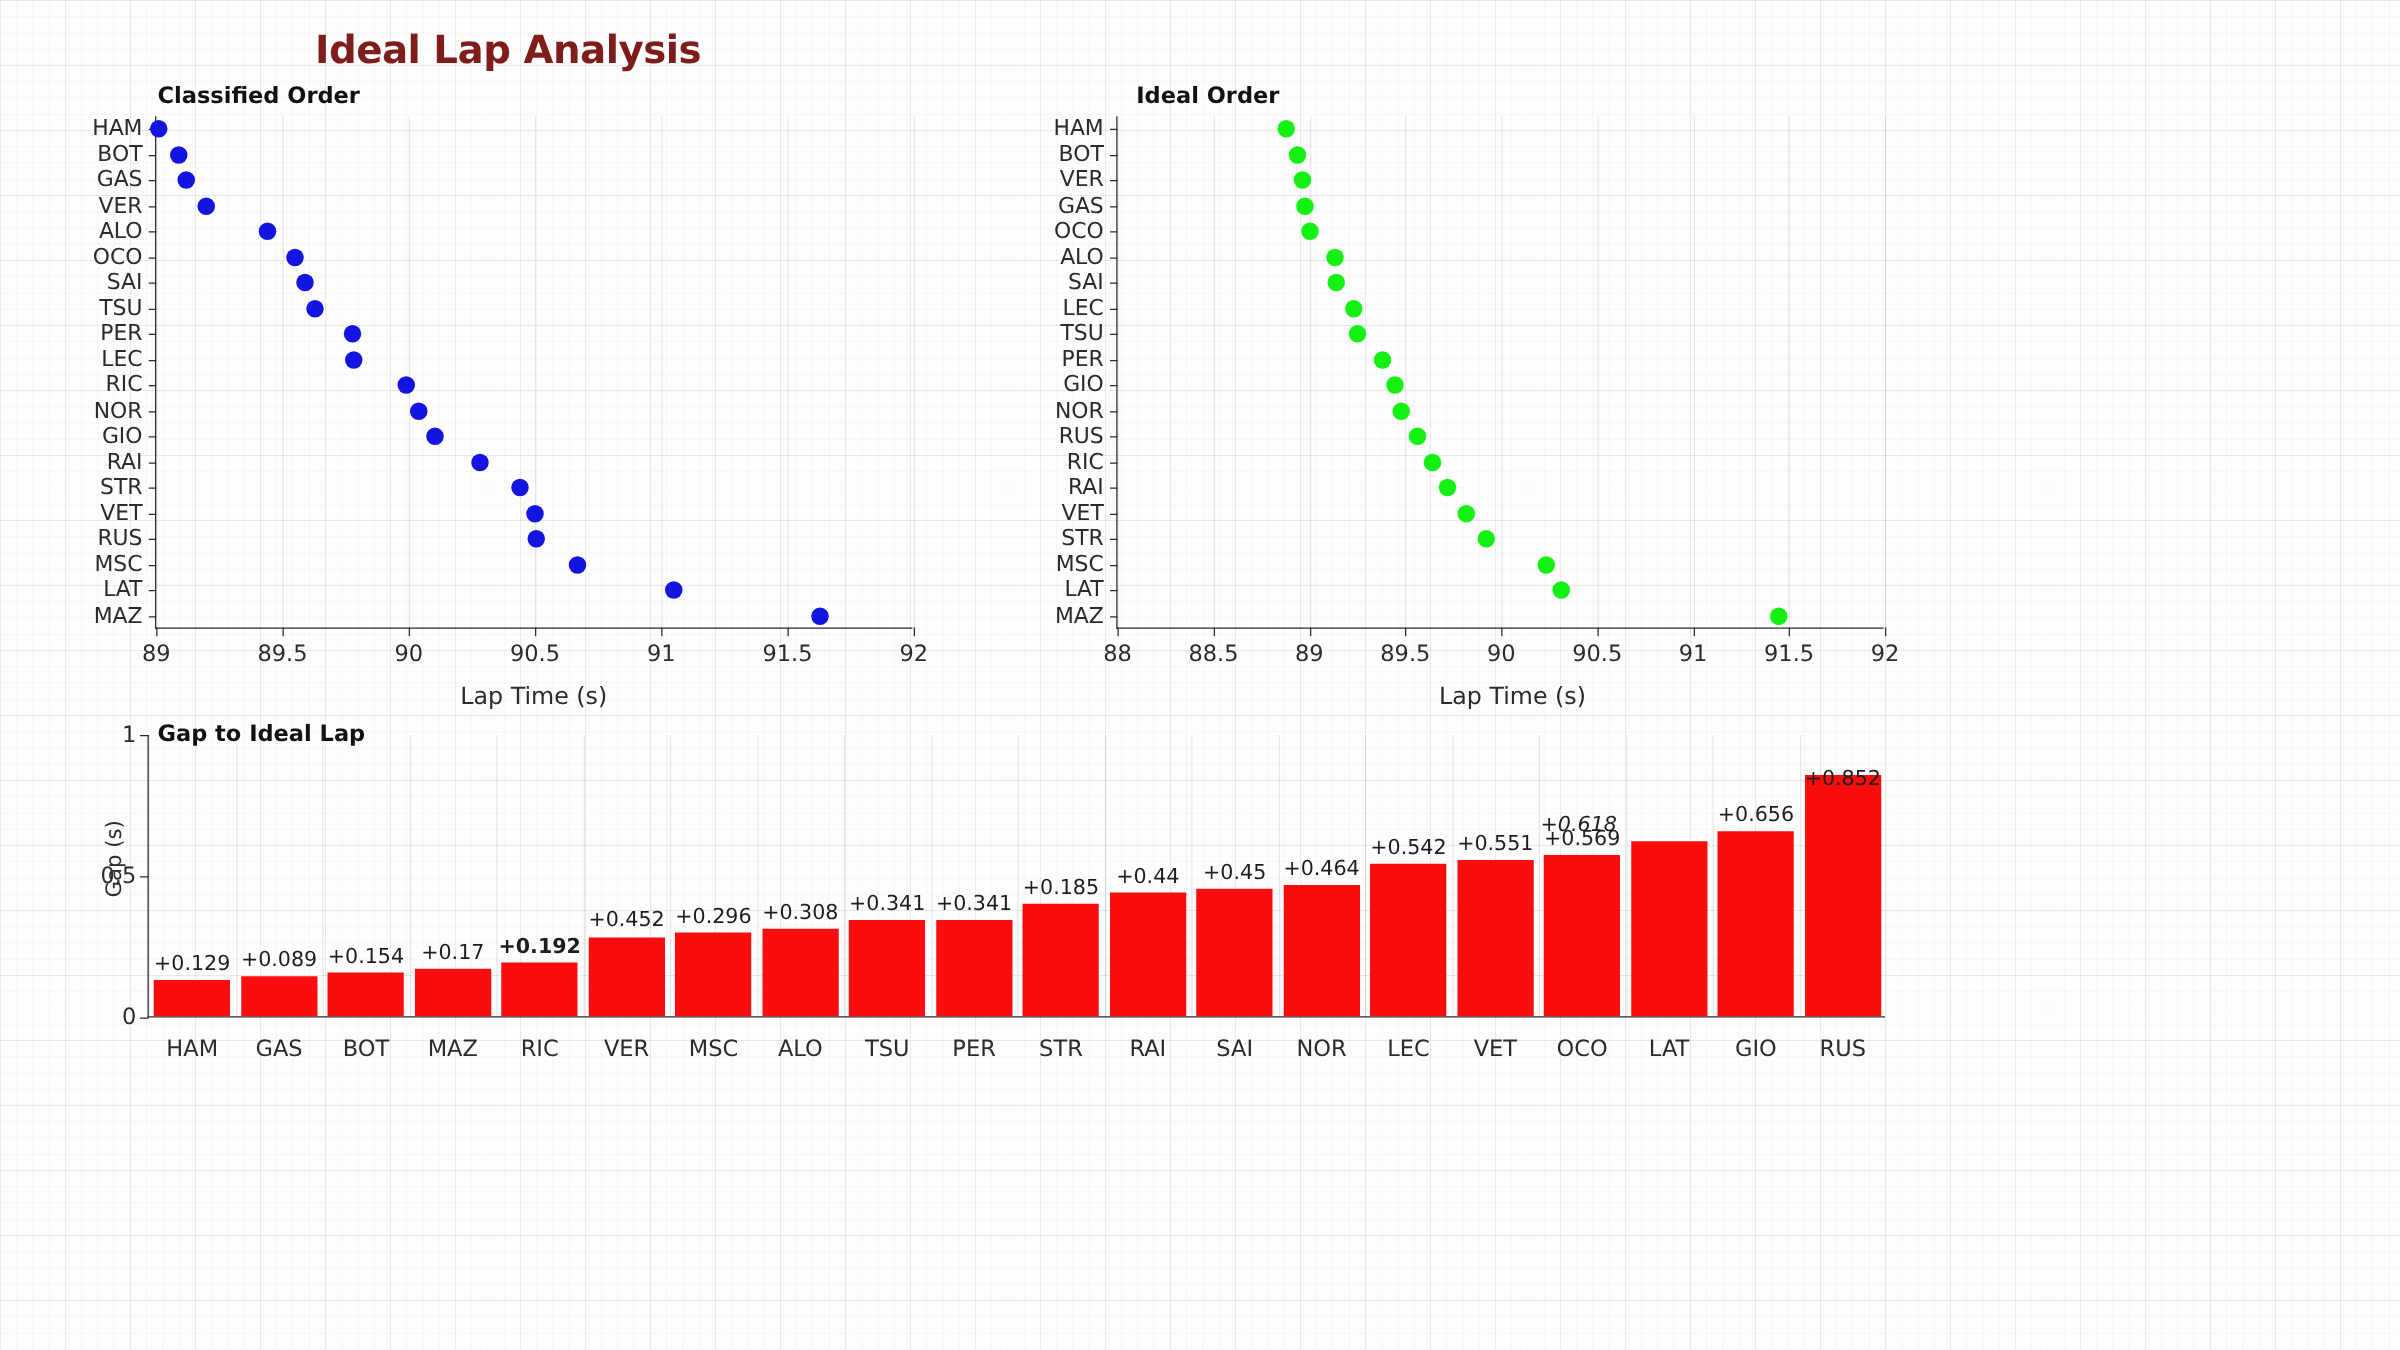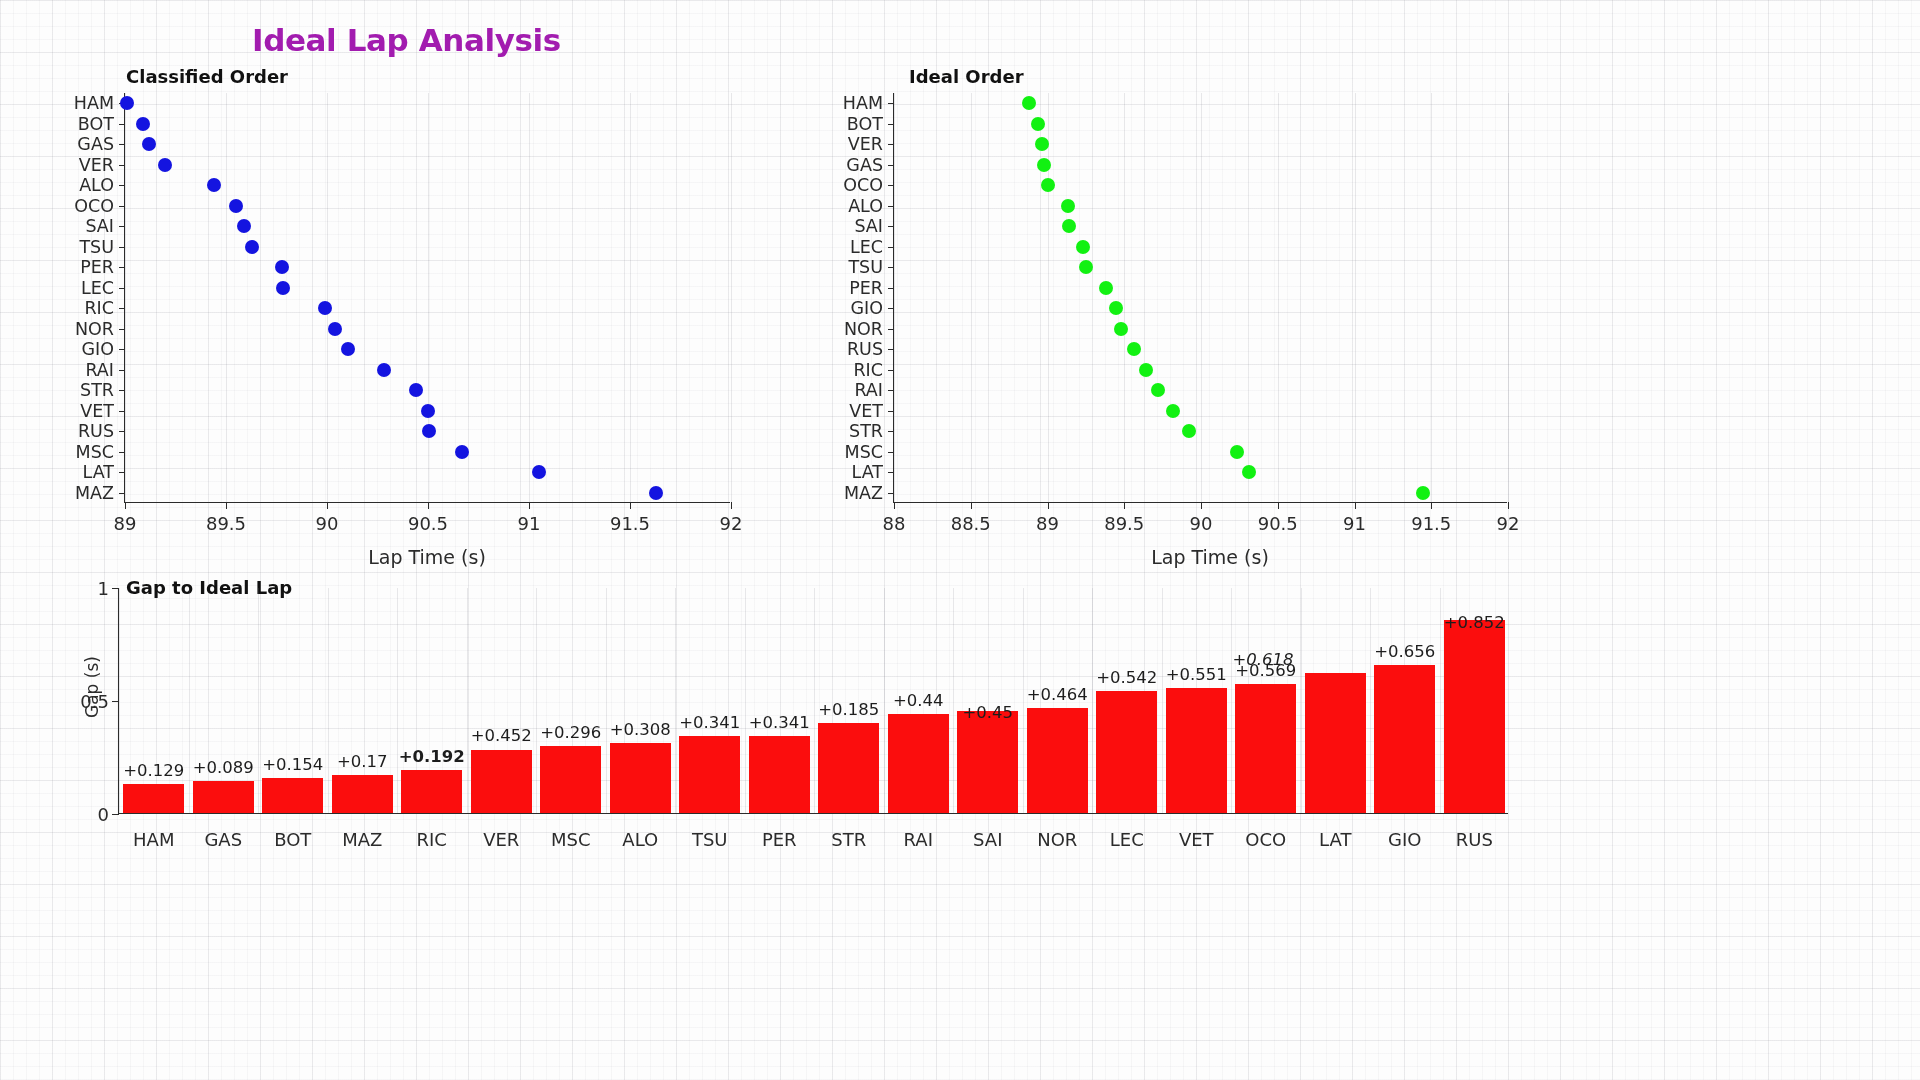--- a/index.html
+++ b/index.html
@@ -29,21 +29,21 @@
     background-size: 52px 52px, 52px 52px, 13px 13px, 13px 13px;
     pointer-events: none;
   }
 
   .main-title {
     position: absolute;
     left: 252px;
     top: 22px;
     font-size: 31px;
     font-weight: bold;
-    color: #a21caf;
+    color: #7f1d1d;
     letter-spacing: -0.4px;
     white-space: nowrap;
   }
 
   .panel { position: absolute; }
 
   .panel-title {
     position: absolute;
     font-size: 18px;
     font-weight: bold;
@@ -406,21 +406,21 @@
         <div class="vgrid" style="left: 695px;"></div>
         <div class="bar" style="left: 699.17px; width: 61.16px; height: 89.948px;"></div>
         <div class="bar-value" style="left: 729.75px; top: 112.052px;">+0.185</div>
         <div class="bar-cat" style="left: 729.75px;">STR</div>
         <div class="vgrid" style="left: 764.5px;"></div>
         <div class="bar" style="left: 768.67px; width: 61.16px; height: 99.44px;"></div>
         <div class="bar-value" style="left: 799.25px; top: 102.56px;">+0.44</div>
         <div class="bar-cat" style="left: 799.25px;">RAI</div>
         <div class="vgrid" style="left: 834px;"></div>
         <div class="bar" style="left: 838.17px; width: 61.16px; height: 101.7px;"></div>
-        <div class="bar-value" style="left: 868.75px; top: 100.3px; margin-top: 15px;">+0.45</div>
+        <div class="bar-value" style="left: 868.75px; top: 100.3px;">+0.45</div>
         <div class="bar-cat" style="left: 868.75px;">SAI</div>
         <div class="vgrid" style="left: 903.5px;"></div>
         <div class="bar" style="left: 907.67px; width: 61.16px; height: 104.864px;"></div>
         <div class="bar-value" style="left: 938.25px; top: 97.136px;">+0.464</div>
         <div class="bar-cat" style="left: 938.25px;">NOR</div>
         <div class="vgrid" style="left: 973px;"></div>
         <div class="bar" style="left: 977.17px; width: 61.16px; height: 122.492px;"></div>
         <div class="bar-value" style="left: 1007.75px; top: 79.508px;">+0.542</div>
         <div class="bar-cat" style="left: 1007.75px;">LEC</div>
         <div class="vgrid" style="left: 1042.5px;"></div>

